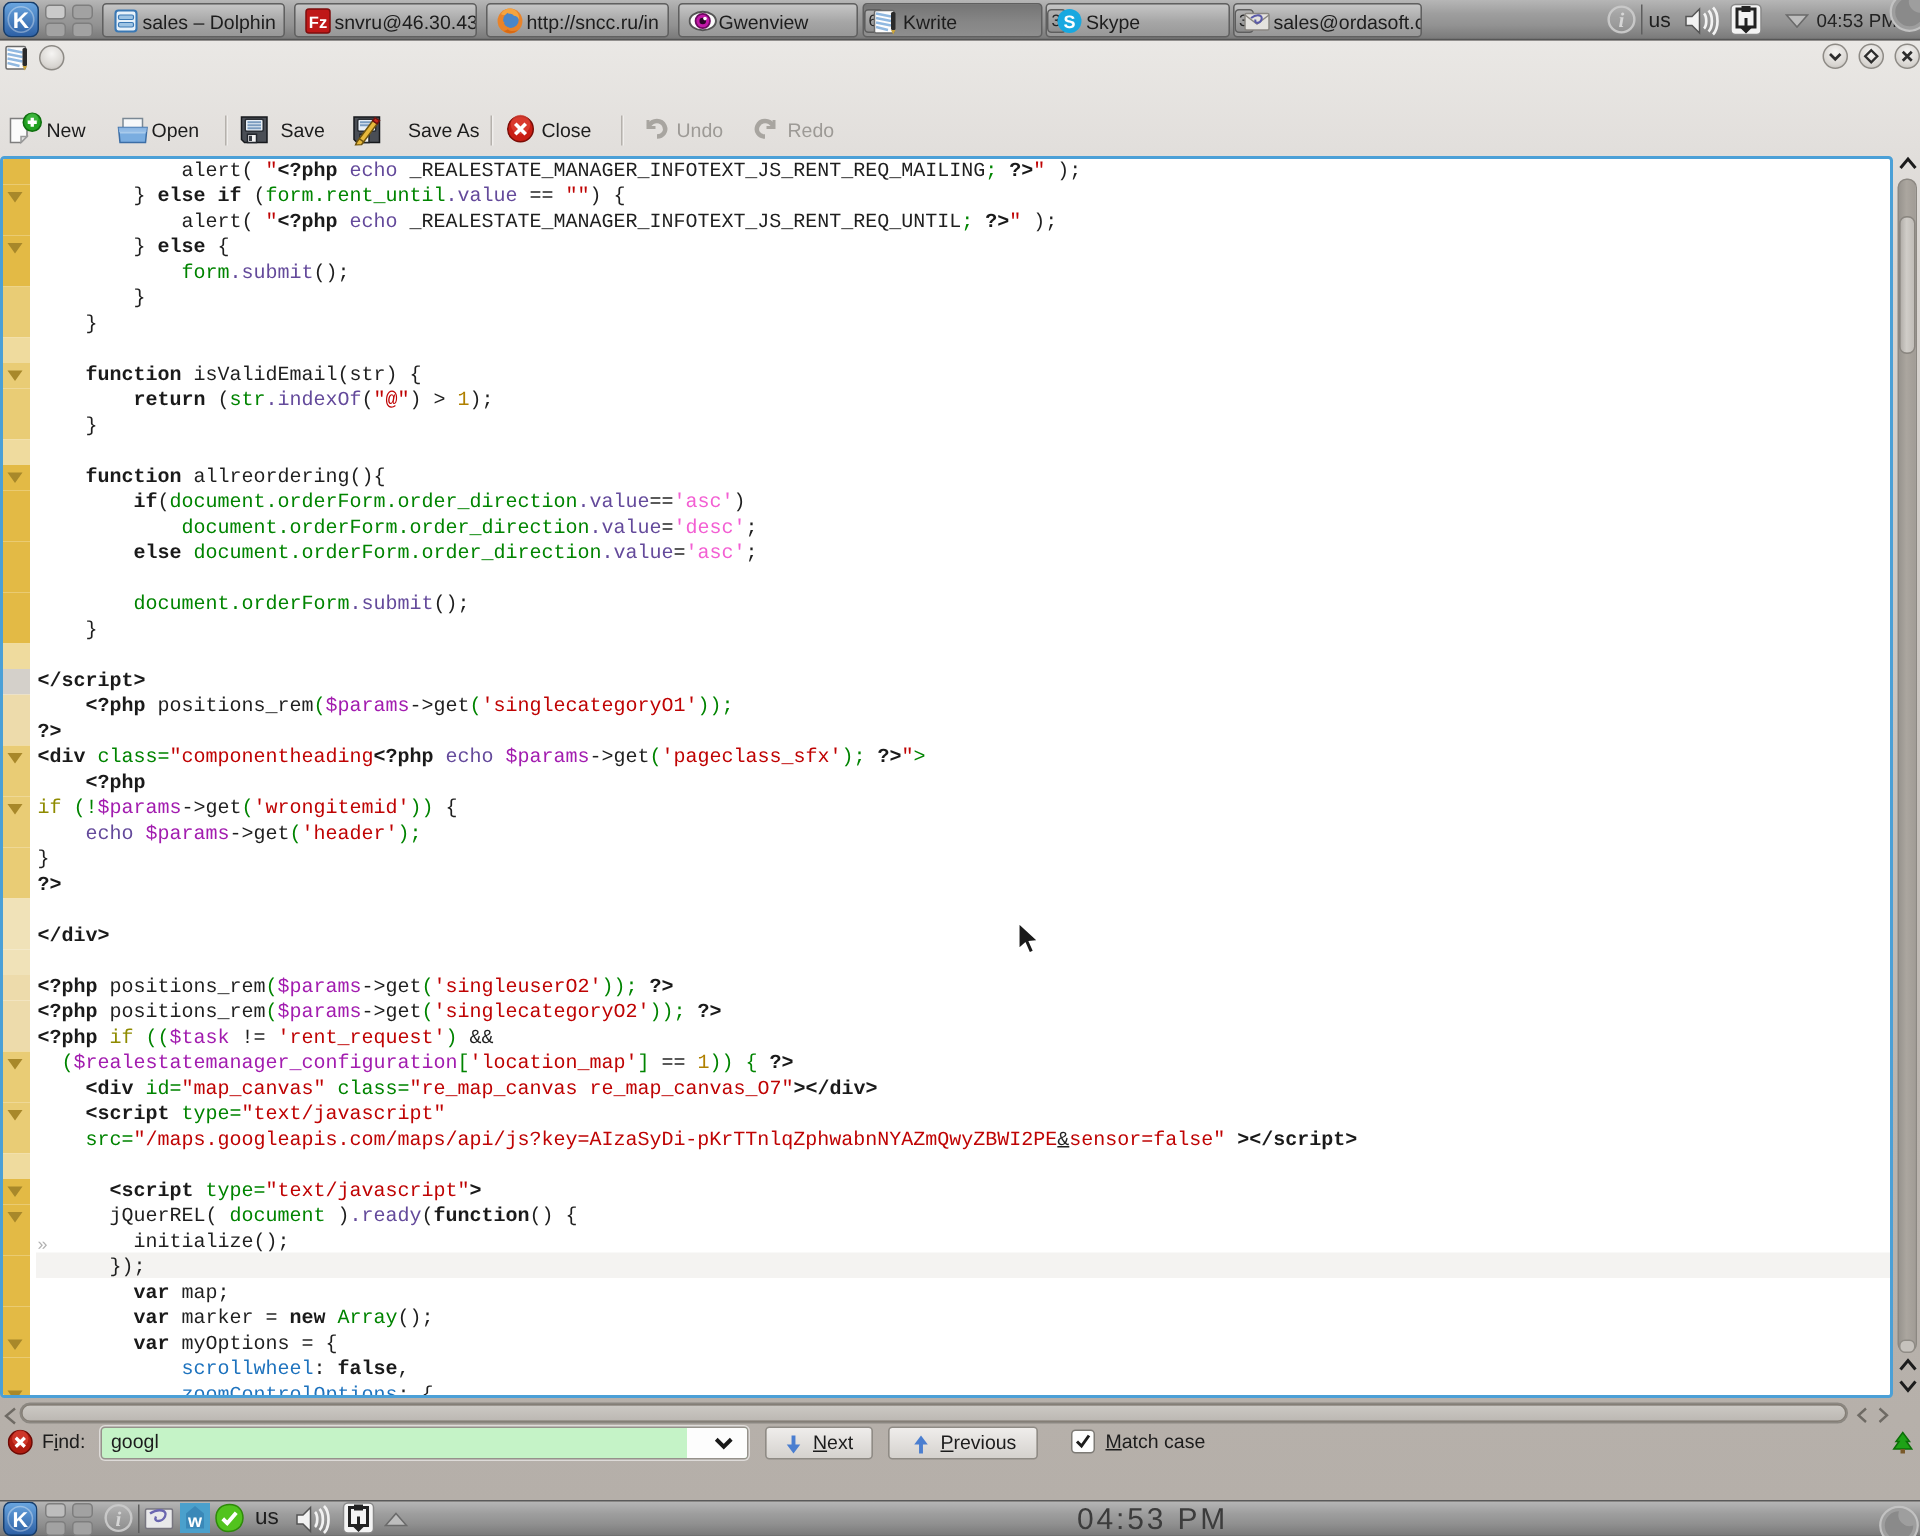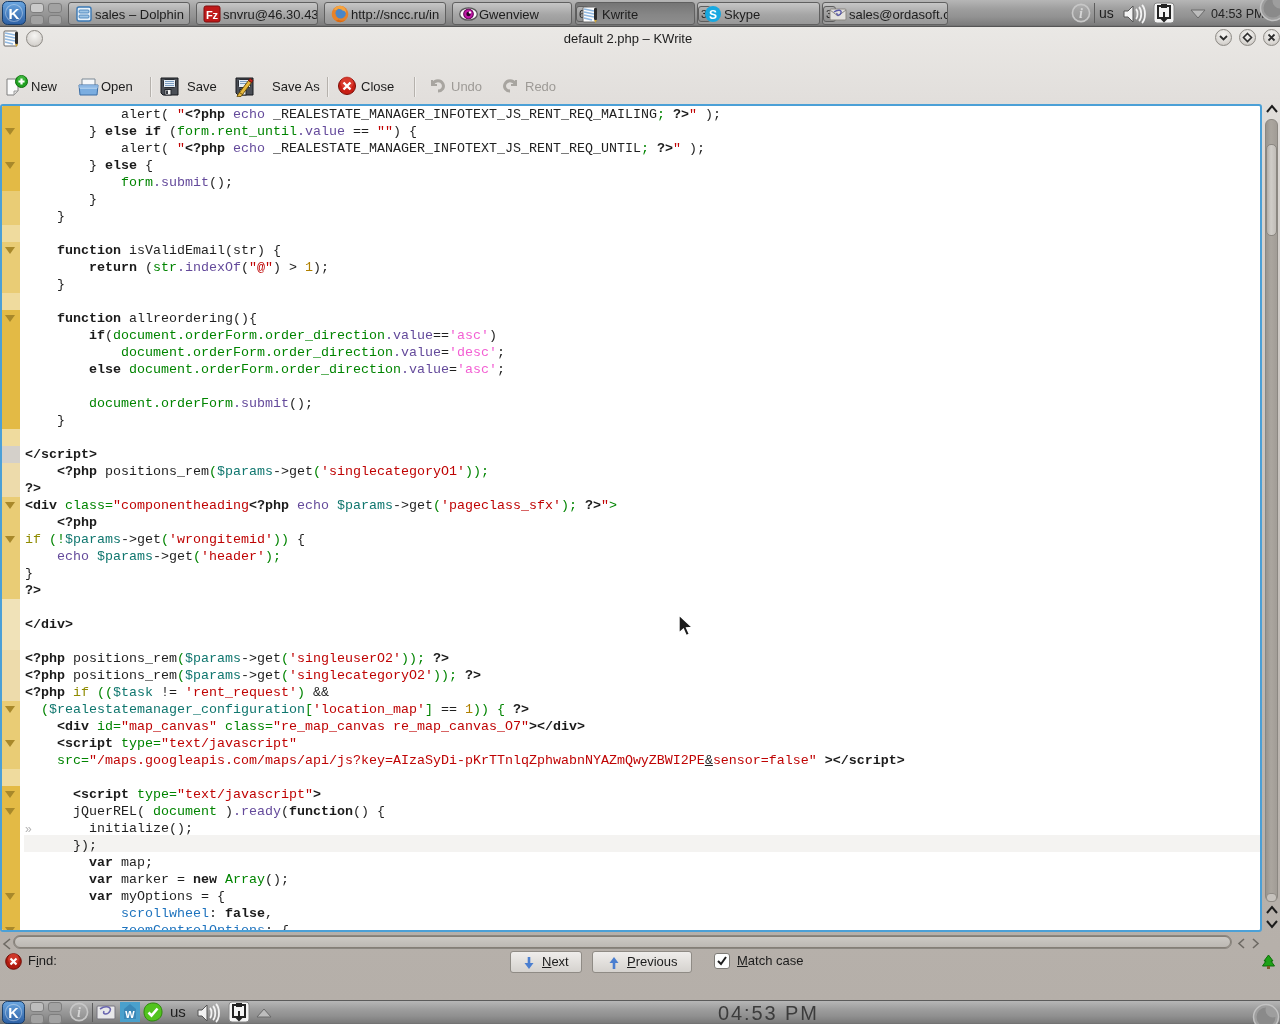--- a/index.html
+++ b/index.html
@@ -22,40 +22,39 @@
 .tlab.dis{color:#9d9a96}
 #edframe{position:absolute;left:0;top:77px;width:1262px;height:828px;border:2px solid #4ba0d7;border-radius:3px;background:#fff;overflow:hidden}
 #curline{position:absolute;left:22px;top:729px;width:1236px;height:17px;background:#f4f3f1}
 #codepre{position:absolute;left:23px;top:0px;font-family:"Liberation Mono",monospace;font-size:13.34px;line-height:17px;color:#1f1f1f;white-space:pre}
 .cl{height:17px}
 i.k{font-weight:bold;color:#1a1a1a;font-style:normal}
 i.g{color:#008400;font-style:normal}
 i.p{color:#644a9b;font-style:normal}
 i.r{color:#bf0303;font-style:normal}
 i.m{color:#f35fd3;font-style:normal}
-i.b{color:#0f766e;font-style:normal}
+i.b{color:#a21caf;font-style:normal}
 i.q{color:#1e73be;font-style:normal}
 i.n{color:#b08000;font-style:normal}
 i.o{color:#8f8b00;font-style:normal}
 i.u{font-style:normal;text-decoration:underline;color:#1f1f1f}
 u{text-decoration:underline}
 #vtrack{position:absolute;left:1265px;top:92px;width:13px;height:783px;background:linear-gradient(90deg,#98948e,#aba69f 45%,#a19c96);border-radius:6px;border:1px solid #8b8781}
 #vthumb{position:absolute;left:1266px;top:117px;width:11px;height:92px;background:linear-gradient(90deg,#b2aea9,#d0cdc8 45%,#c0bcb7);border:1px solid #8a8680;border-radius:5px}
 #htrack{position:absolute;left:13px;top:908px;width:1219px;height:14px;background:linear-gradient(#98948e,#a8a39d);border-radius:7px;border:1px solid #8b8781}
 #hthumb{position:absolute;left:14px;top:909px;width:1217px;height:12px;background:linear-gradient(#ccc9c4,#bcb8b3);border:1px solid #847e76;border-radius:6px}
 #findbar{position:absolute;left:0;top:923px;width:1280px;height:28px;font-size:13px;color:#1c1c1c}
 #findfield{position:absolute;left:67px;top:1px;width:432px;height:22px;background:#c5f3c7;border:1px solid #96928c;border-radius:3px;box-shadow:0 0 0 1px rgba(255,255,255,0.55)}
 .btn{position:absolute;top:1px;height:22px;background:linear-gradient(#efedeb,#d5d2ce);border:1px solid #8f8b85;border-radius:3px}
 #statusbar{position:absolute;left:0;top:951px;width:1280px;height:22px;font-size:13px;color:#26262b}
 #statusbar span{position:absolute;top:0px}
 </style></head><body>
 <div id="root">
 
 <div id="chrome">
-<div id="title">default 2.php – KWrite</div>
 <div class="abs" style="left:3px;top:2px"><svg width="18" height="19" viewBox="0 0 18 19">
 <rect x="1" y="2" width="13" height="15" rx="1" fill="#fdfdfd" stroke="#6a6a6a"></rect>
 <path d="M2 4 L12 6 M2 7 L12 9 M2 10 L12 12 M2 13 L10 15" stroke="#90b8e0" stroke-width="1.6" fill="none"></path>
 <rect x="12" y="3" width="3" height="12" rx="1" fill="#2a2a2a"></rect>
 <path d="M12 15 L15 15 L13.5 18 Z" fill="#caa43c"></path>
         </svg></div>
 <div class="circb" style="left:26px;top:3px"></div>
 <div class="circb" style="left:1215px;top:2px"><svg width="15" height="15">
           <path d="M4 6 L7.5 9.5 L11 6" stroke="#2d2d2d" stroke-width="1.8" fill="none"></path>
         </svg></div>
@@ -208,20 +207,27 @@
 <svg class="abs" style="left:1251px;top:911px" width="9" height="11">
         <path d="M2 1 L7 5.5 L2 10" stroke="#6e6a64" stroke-width="1.6" fill="none"></path>
       </svg>
 <div id="findbar">
 <div class="abs" style="left:5px;top:3px"><svg width="17" height="17" viewBox="0 0 17 17">
 <circle cx="8.5" cy="8.5" r="7.8" fill="#b01c10" stroke="#6e0a04"></circle>
 <circle cx="8.5" cy="6" r="5.5" fill="#d84032" opacity="0.75"></circle>
 <path d="M5.5 5.5 L11.5 11.5 M11.5 5.5 L5.5 11.5" stroke="#fff" stroke-width="2.2"></path>
           </svg></div>
 <span class="abs" style="left:28px;top:3px">F<u>i</u>nd:</span>
+<div id="findfield">
+          <span style="position:absolute;left:6px;top:1px">googl</span>
+<div style="position:absolute;right:0;top:0;width:40px;height:20px;background:#fdfdfd;border-radius:0 2px 2px 0"></div>
+<svg style="position:absolute;right:9px;top:6px" width="13" height="9">
+            <path d="M1.5 1.5 L6.5 6.5 L11.5 1.5" stroke="#1a1a1a" stroke-width="2.6" fill="none"></path>
+          </svg>
+        </div>
 <div class="btn" style="left:510px;width:72px">
           <svg style="position:absolute;left:11px;top:4px" width="14" height="14">
             <path d="M7 1 L7 8" stroke="#4a7ed0" stroke-width="2.6" fill="none"></path>
             <path d="M2.5 7 L7 13 L11.5 7 Z" fill="#4a7ed0"></path>
           </svg>
           <span style="position:absolute;left:31px;top:2px"><u>N</u>ext</span>
         </div>
 <div class="btn" style="left:592px;width:100px">
           <svg style="position:absolute;left:14px;top:4px" width="14" height="14">
             <path d="M7 13 L7 6" stroke="#4a7ed0" stroke-width="2.6" fill="none"></path>

